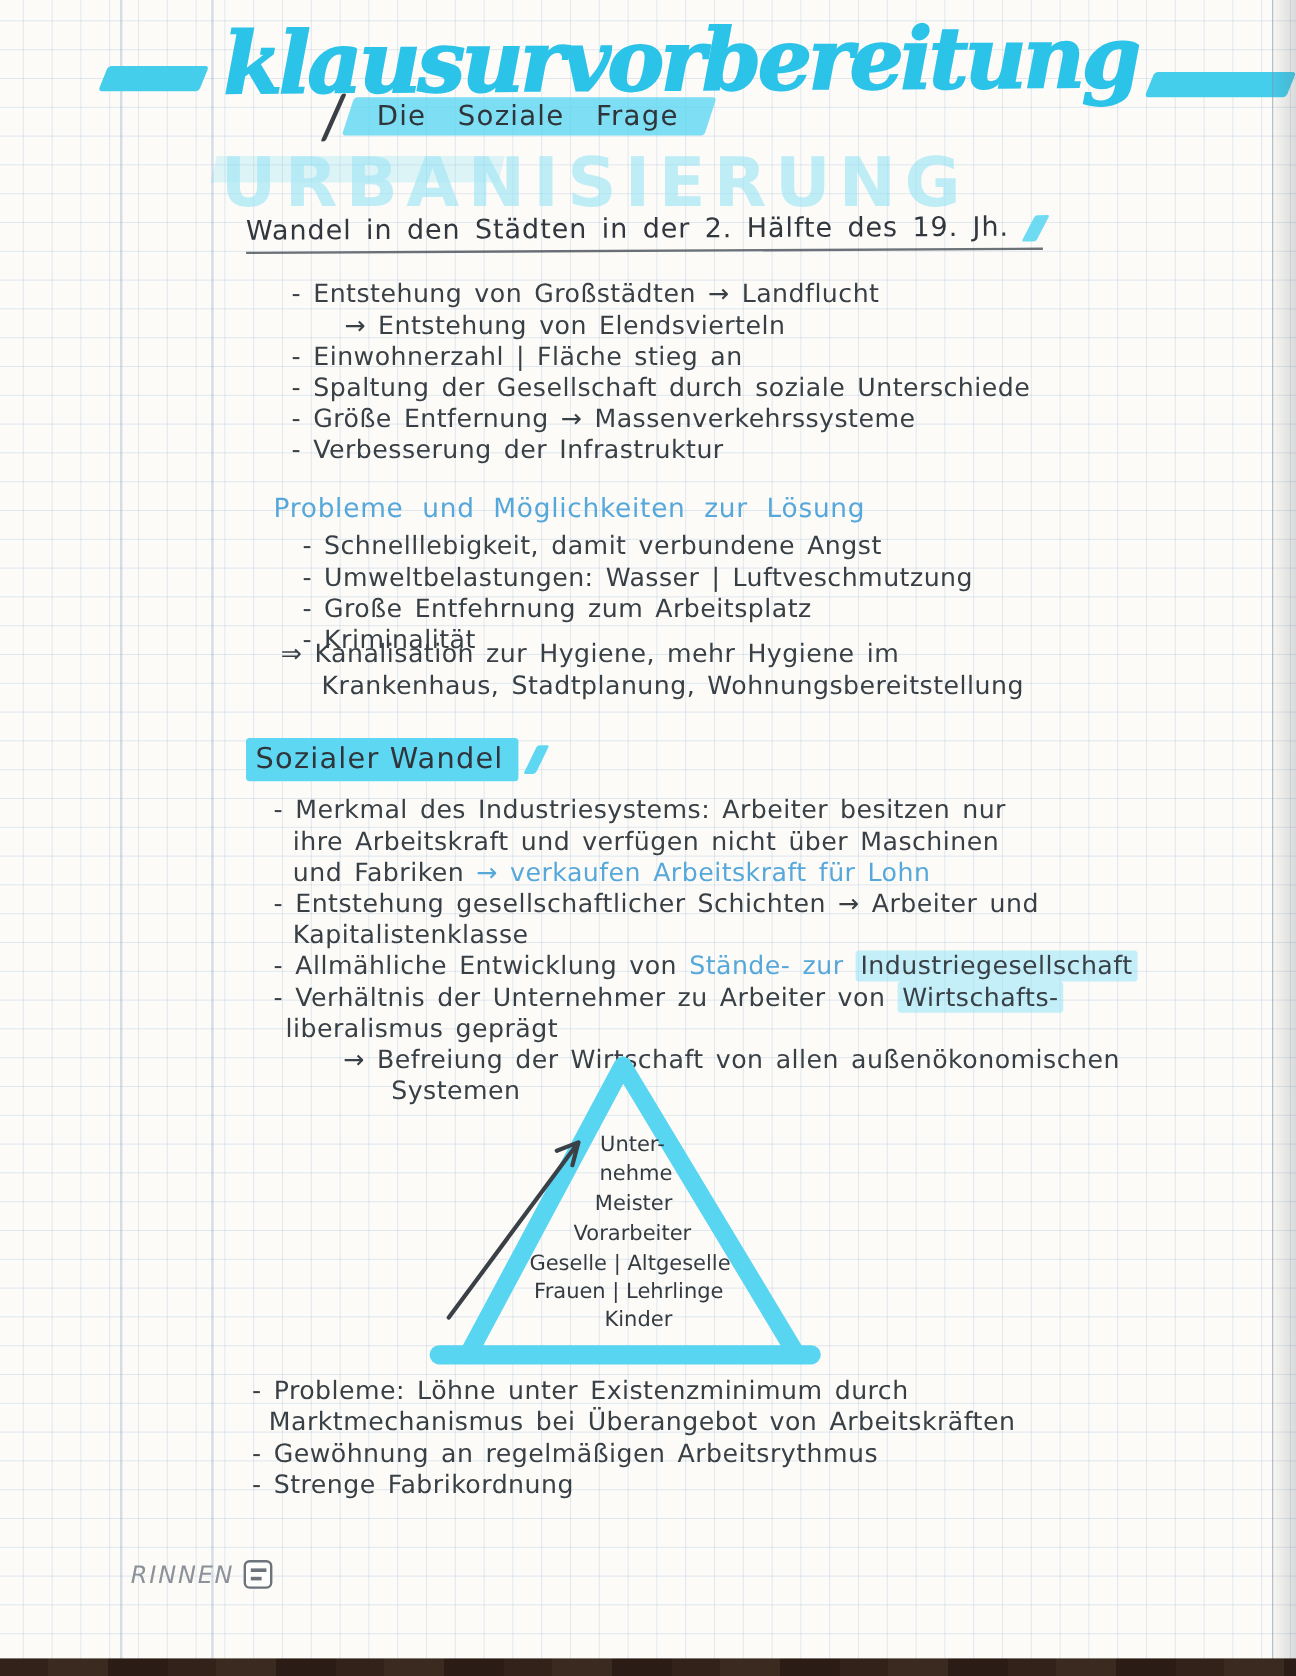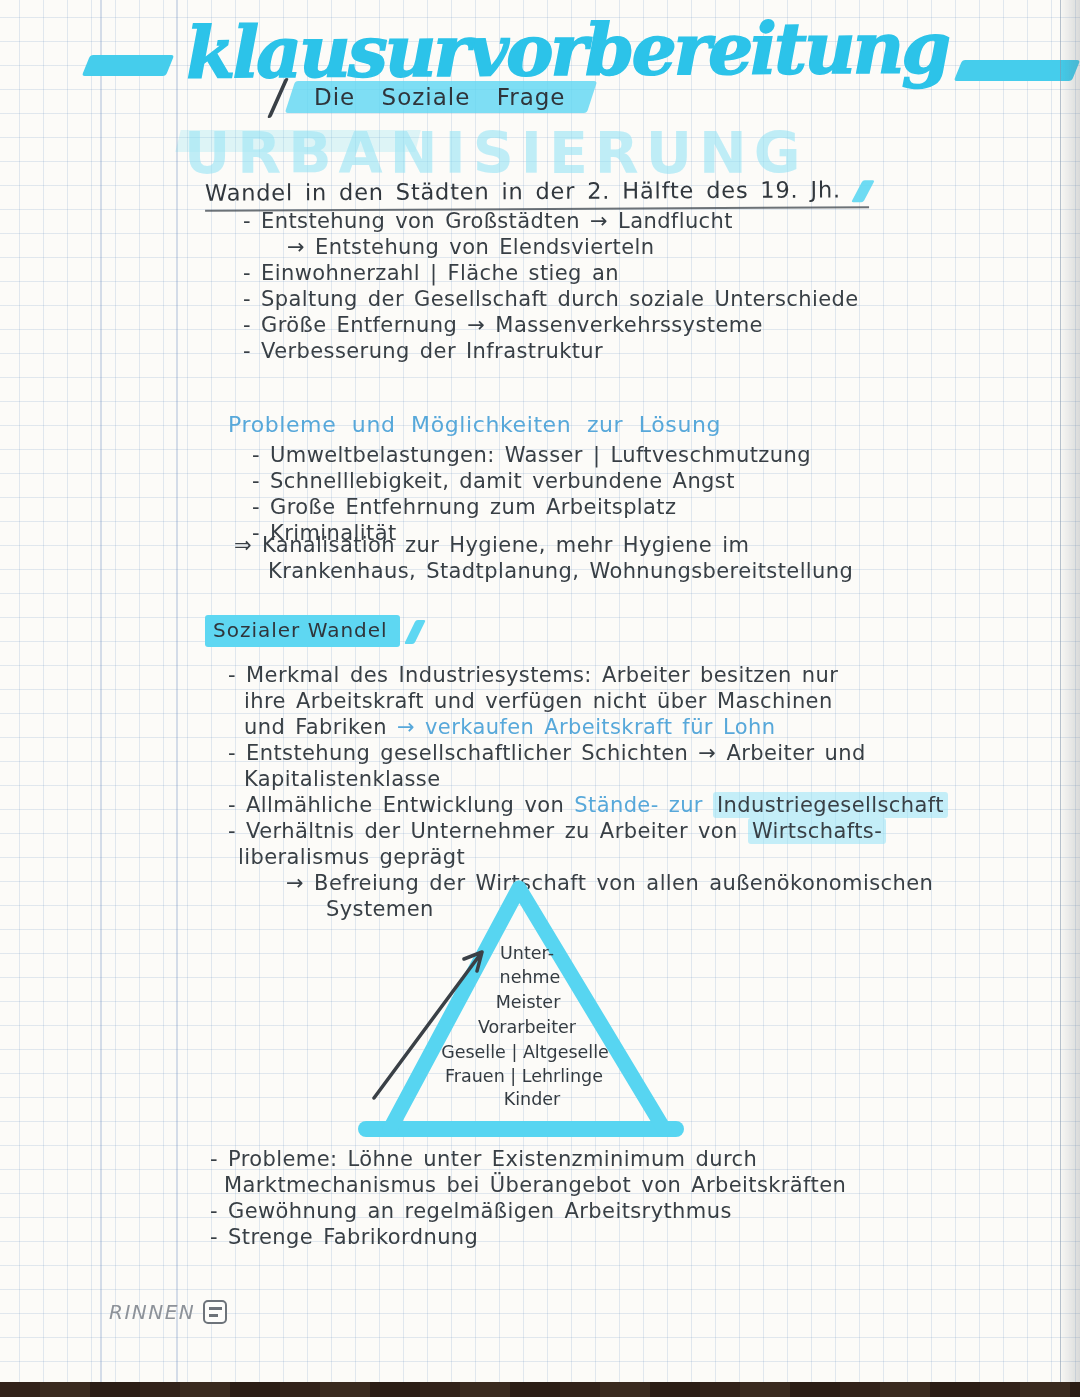--- a/index.html
+++ b/index.html
@@ -63,30 +63,30 @@
   .heading1 {
     position:absolute; top:178px; left:205px;
     font-size:22.5px; font-weight:normal; color:#31373d; letter-spacing:.8px; word-spacing:4px;
     border-bottom:2px solid rgba(60,68,76,.75); padding-bottom:4px;
     transform:rotate(-.3deg);
   }
   .heading1 .slash-decor { display:inline-block; width:12px; height:22px; background:#5ed7f2;
     transform:skewX(-28deg); margin-left:16px; vertical-align:middle; border-radius:2px; opacity:.9; }
 
   .list { position:absolute; }
-  .list1 { top:208px; left:243px; }
+  .list1 { top:232px; left:243px; }
   .list1 .ind1 { padding-left:44px; }
 
   .prob-heading { position:absolute; top:412px; left:228px; font-size:22px; font-weight:normal;
     letter-spacing:.6px; word-spacing:8px; }
   .list2 { top:442px; left:252px; }
   .solution { top:532px; left:234px; }
   .solution .ind1 { padding-left:34px; }
 
-  .heading2 { position:absolute; top:618px; left:205px; font-size:20px; font-weight:normal;
+  .heading2 { position:absolute; top:618px; left:205px; font-size:24px; font-weight:normal;
     color:#2f353b; letter-spacing:1px; }
   .heading2 .hl-strong { background:#5ed7f2; padding:3px 12px 5px 8px; border-radius:3px; }
   .heading2 .slash-decor { display:inline-block; width:10px; height:24px; background:#5ed7f2;
     transform:skewX(-26deg); margin-left:10px; vertical-align:middle; border-radius:2px; }
 
   .list3 { top:662px; left:228px; }
   .list3 .pl16 { padding-left:16px; }
   .list3 .pl10 { padding-left:10px; }
   .list3 .pl58 { padding-left:58px; }
   .list3 .pl98 { padding-left:98px; }
@@ -132,22 +132,22 @@
     <div class="line ind1">→ Entstehung von Elendsvierteln</div>
     <div class="line">- Einwohnerzahl | Fläche stieg an</div>
     <div class="line blue">- Spaltung der Gesellschaft durch soziale Unterschiede</div>
     <div class="line">- Größe Entfernung → Massenverkehrssysteme</div>
     <div class="line">- Verbesserung der Infrastruktur</div>
   </div>
 
   <h3 class="prob-heading blue">Probleme und Möglichkeiten zur Lösung</h3>
 
   <div class="list list2">
+    <div class="line">- Schnelllebigkeit, damit verbundene Angst</div>
     <div class="line">- Umweltbelastungen: Wasser | Luftveschmutzung</div>
-    <div class="line">- Schnelllebigkeit, damit verbundene Angst</div>
     <div class="line">- Große Entfehrnung zum Arbeitsplatz</div>
     <div class="line">- Kriminalität</div>
   </div>
 
   <div class="list solution">
     <div class="line blue">⇒ Kanalisation zur Hygiene, mehr Hygiene im</div>
     <div class="line blue ind1">Krankenhaus, Stadtplanung, Wohnungsbereitstellung</div>
   </div>
 
   <h2 class="heading2"><span class="hl-strong">Sozialer Wandel</span><span class="slash-decor"></span></h2>

